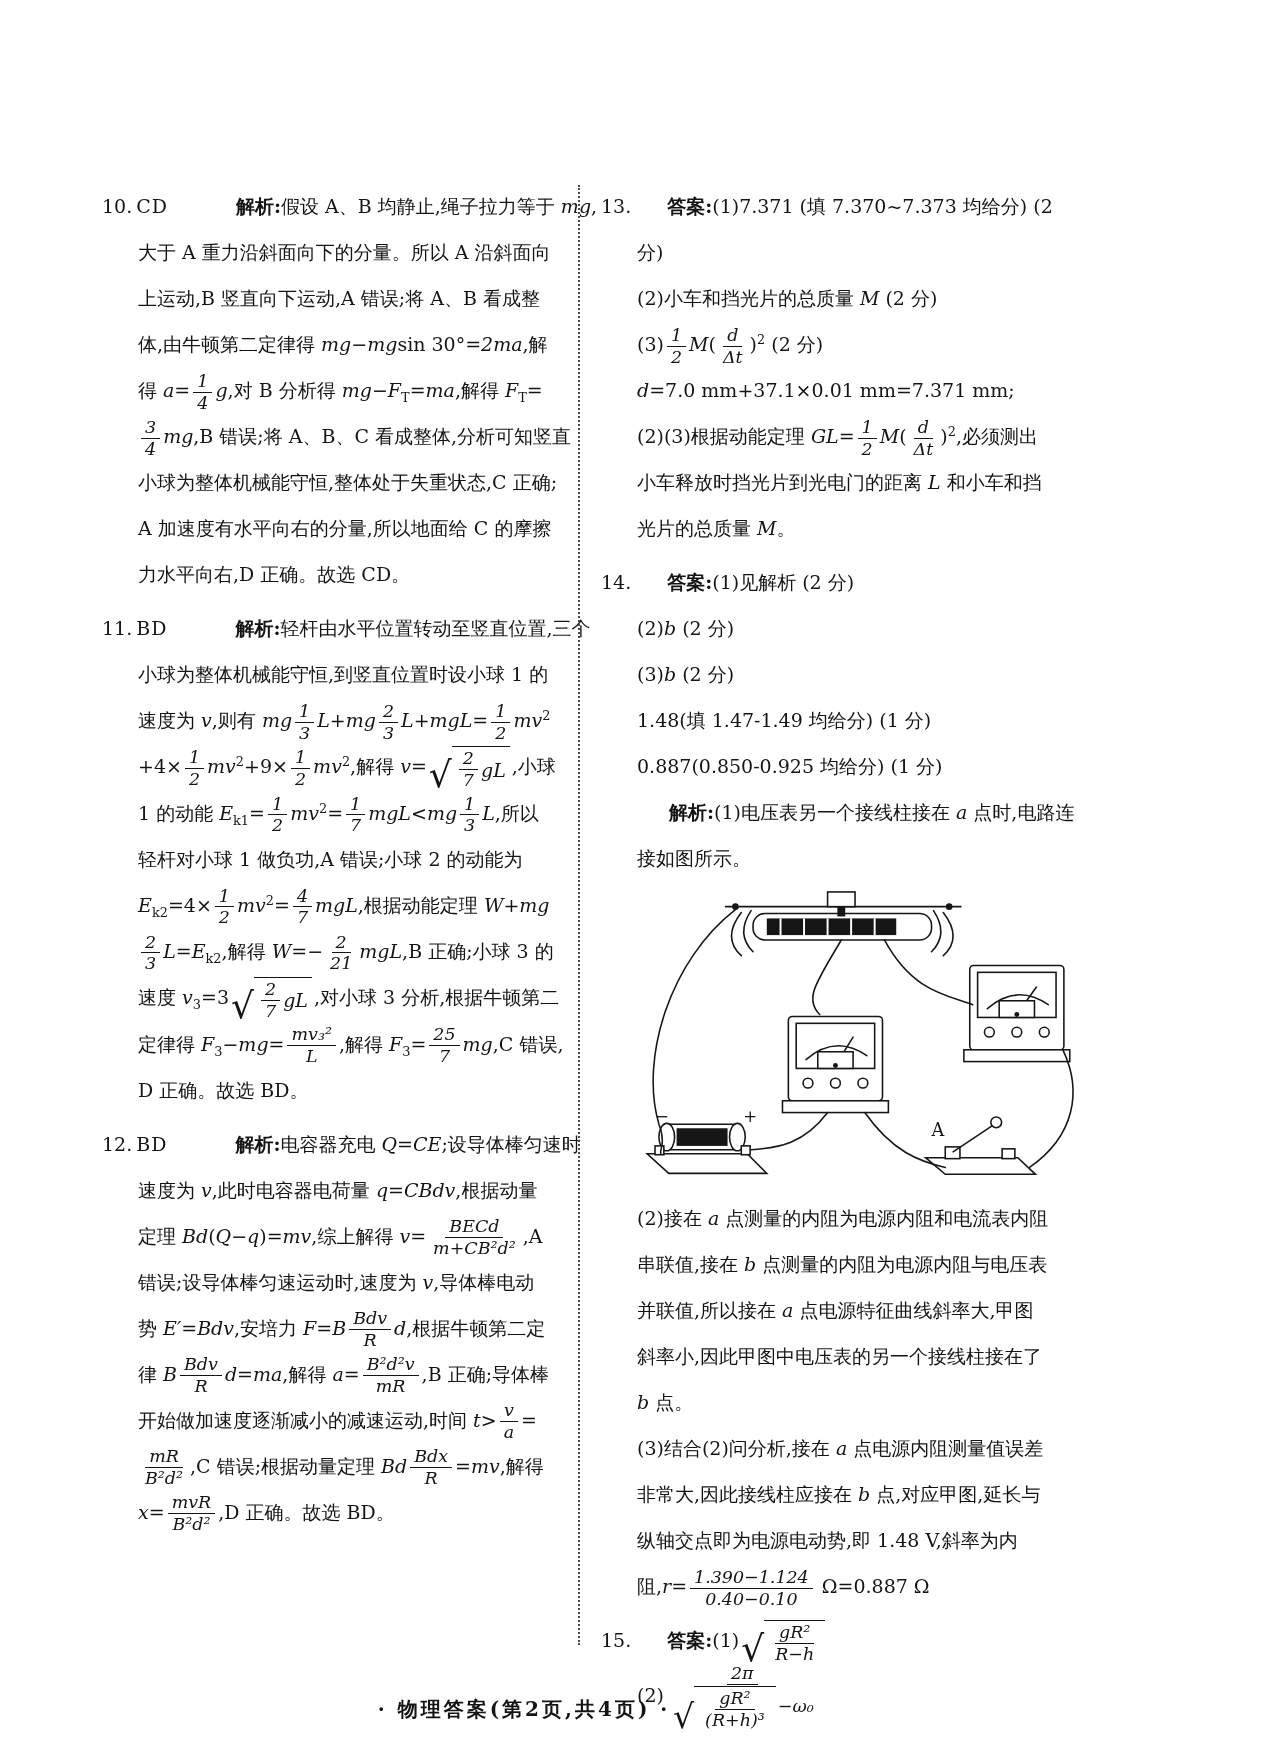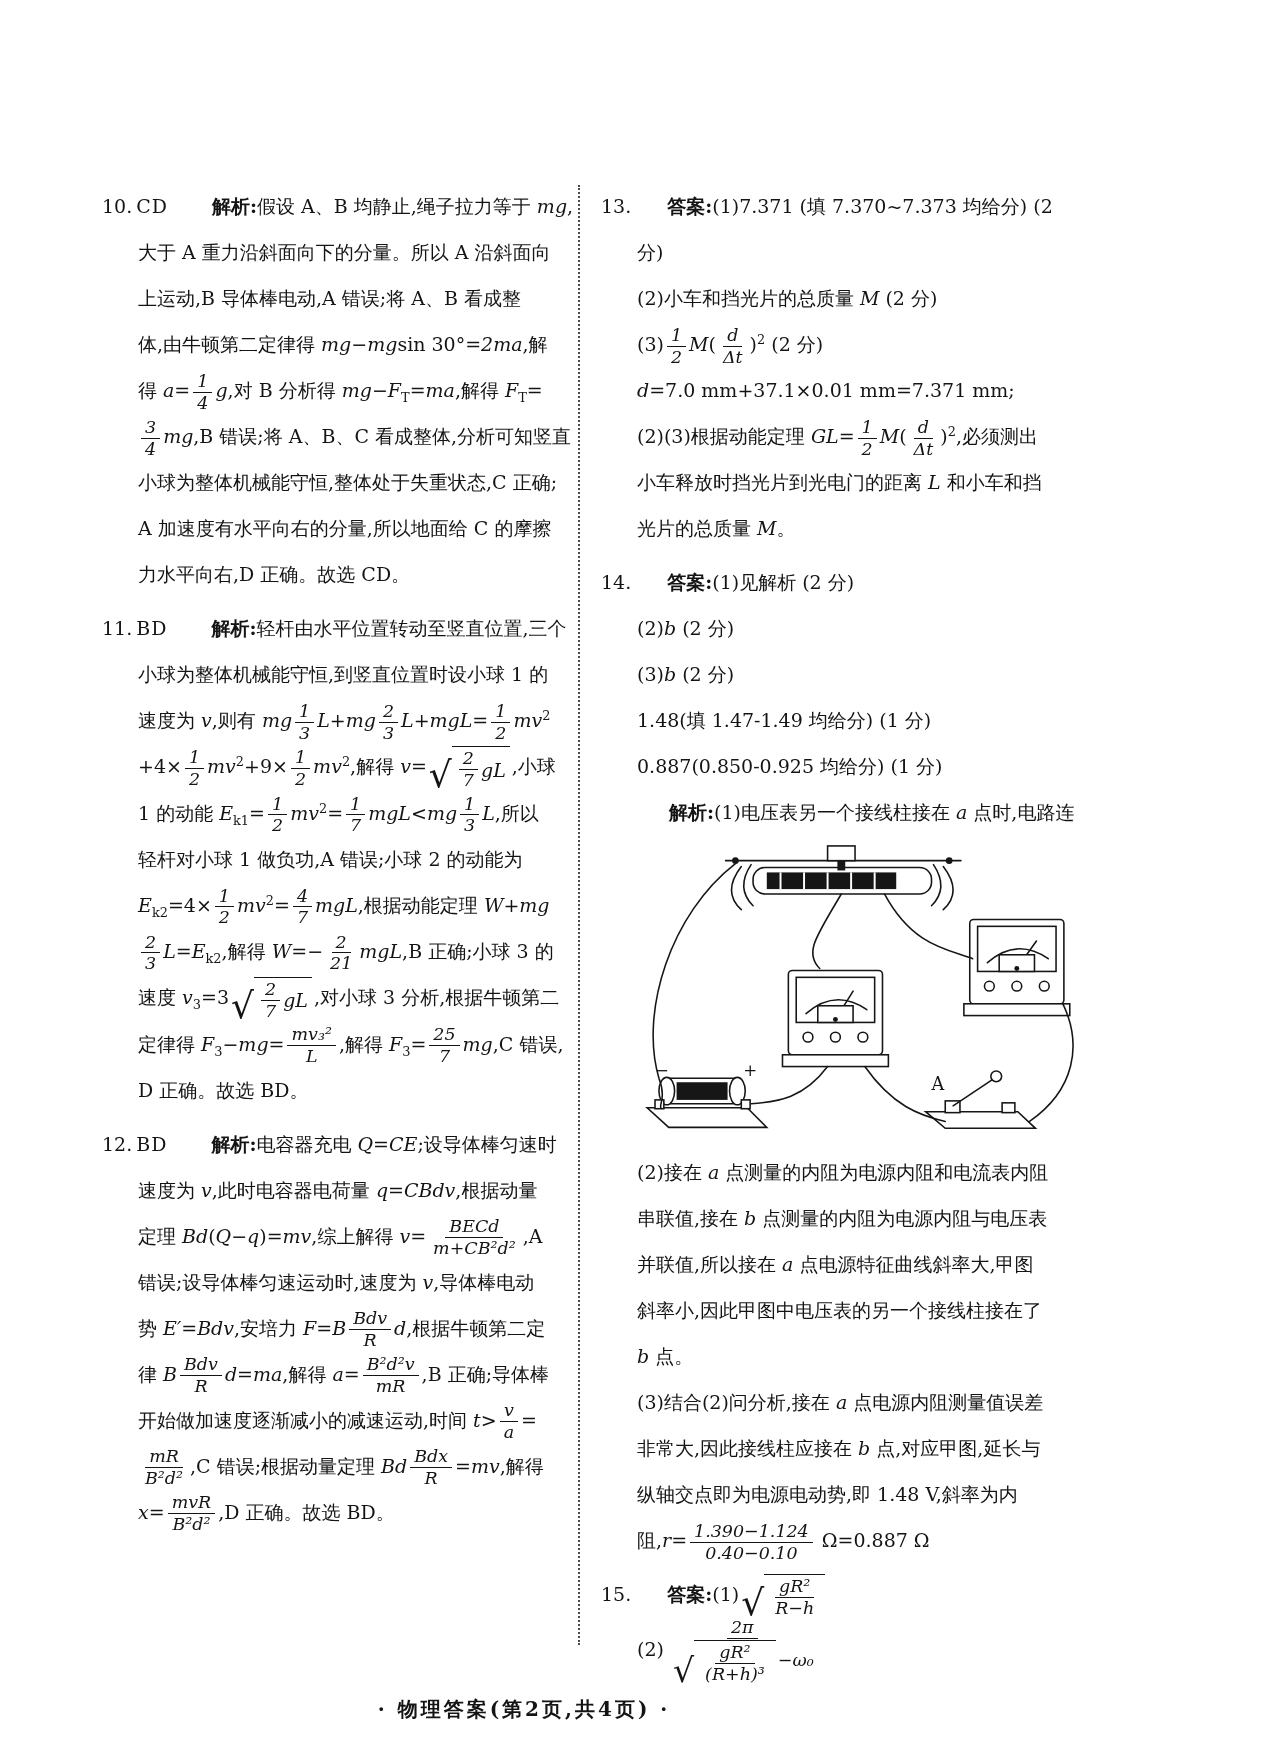--- a/index.html
+++ b/index.html
@@ -20,21 +20,21 @@
   }
   .answer-item{margin-bottom:8px;}
   .line{
     display:block;
     min-height:46px;
     line-height:46px;
     white-space:nowrap;
   }
   .line.indent{padding-left:36px;}
   .item-number{display:inline-block;margin-right:4px;text-align:center;}
-  .answer-letters{display:inline-block;margin-right:12px;letter-spacing:1px;text-align:right;}
+  .answer-letters{display:inline-block;margin-right:36px;letter-spacing:1px;text-align:right;}
   .run-b{font-weight:bold;margin-left:32px;}
   .run-i{font-style:italic;}
   sup,sub{font-size:0.68em;line-height:0;}
   .frac{
     display:inline-flex;flex-direction:column;align-items:center;
     vertical-align:middle;margin:0 3px;line-height:1.08;
     font-size:0.92em;font-style:italic;text-align:center;
   }
   .frac .num{display:block;border-bottom:1.5px solid #141414;padding:0 4px 1px;}
   .frac .den{display:block;padding:1px 4px 0;}
@@ -67,21 +67,21 @@
 </style>
 </head>
 <body>
 
 <div class="page">
 
   <div class="col col-left" id="col-left">
       <div class="answer-item">
         <div class="line"><span class="item-number">10.</span><span class="answer-letters">CD</span><span class="run-b">解析:</span>假设 A、B 均静止,绳子拉力等于 <span class="run-i">mg</span>,</div>
         <div class="line indent">大于 A 重力沿斜面向下的分量。所以 A 沿斜面向</div>
-        <div class="line indent">上运动,B 导体棒电动,A 错误;将 A、B 看成整</div>
+        <div class="line indent">上运动,B 竖直向下运动,A 错误;将 A、B 看成整</div>
         <div class="line indent">体,由牛顿第二定律得 <span class="run-i">mg−mg</span>sin 30°<span class="run-i">=2ma</span>,解</div>
         <div class="line indent">得 <span class="run-i">a=</span><span class="frac">
             <span class="num">1</span>
             <span class="den">4</span>
           </span><span class="run-i">g</span>,对 B 分析得 <span class="run-i">mg−F</span><sub>T</sub><span class="run-i">=ma</span>,解得 <span class="run-i">F</span><sub>T</sub><span class="run-i">=</span></div>
         <div class="line indent"><span class="frac">
             <span class="num">3</span>
             <span class="den">4</span>
           </span><span class="run-i">mg</span>,B 错误;将 A、B、C 看成整体,分析可知竖直</div>
         <div class="line indent">小球为整体机械能守恒,整体处于失重状态,C 正确;</div>
@@ -223,20 +223,21 @@
         <div class="line indent">小车释放时挡光片到光电门的距离 <span class="run-i">L</span> 和小车和挡</div>
         <div class="line indent">光片的总质量 <span class="run-i">M</span>。</div>
       </div>
       <div class="answer-item">
         <div class="line"><span class="item-number">14.</span><span class="run-b">答案:</span>(1)见解析 (2 分)</div>
         <div class="line indent">(2)<span class="run-i">b</span> (2 分)</div>
         <div class="line indent">(3)<span class="run-i">b</span> (2 分)</div>
         <div class="line indent">1.48(填 1.47-1.49 均给分) (1 分)</div>
         <div class="line indent">0.887(0.850-0.925 均给分) (1 分)</div>
         <div class="line indent"><span class="run-b">解析:</span>(1)电压表另一个接线柱接在 <span class="run-i">a</span> 点时,电路连</div>
+        <div class="line indent">接如图所示。</div>
         <div class="figure-wrap">
           <svg id="circuit-figure" width="452" height="302" viewBox="0 0 460 308" style="display: block;">
 
     <g>
       <line class="stroke" x1="96" y1="18" x2="336" y2="18"></line>
       <circle class="filld" cx="106" cy="18" r="3.4"></circle>
       <circle class="filld" cx="324" cy="18" r="3.4"></circle>
       <rect class="fillw" x="124" y="25" width="182" height="27" rx="12"></rect>
       <rect class="filld" x="138" y="30" width="132" height="17"></rect>
       <line x1="152" y1="30" x2="152" y2="47" stroke="#fff" stroke-width="2"></line>

